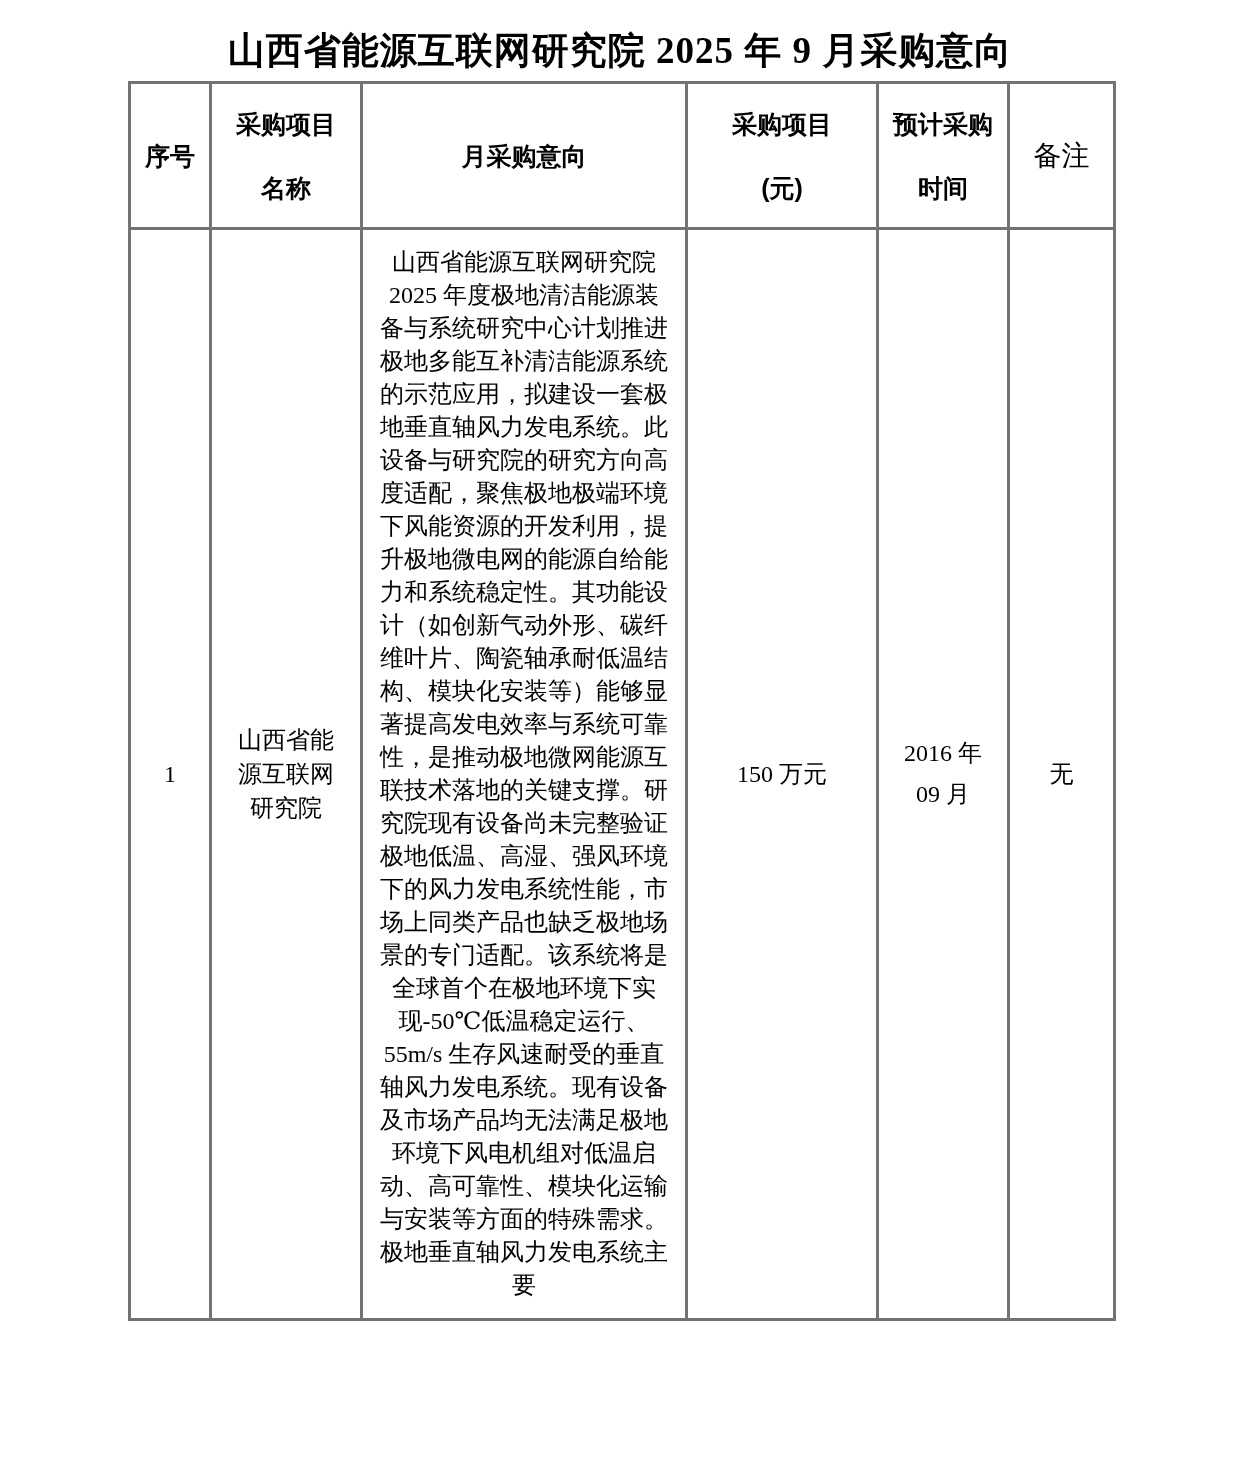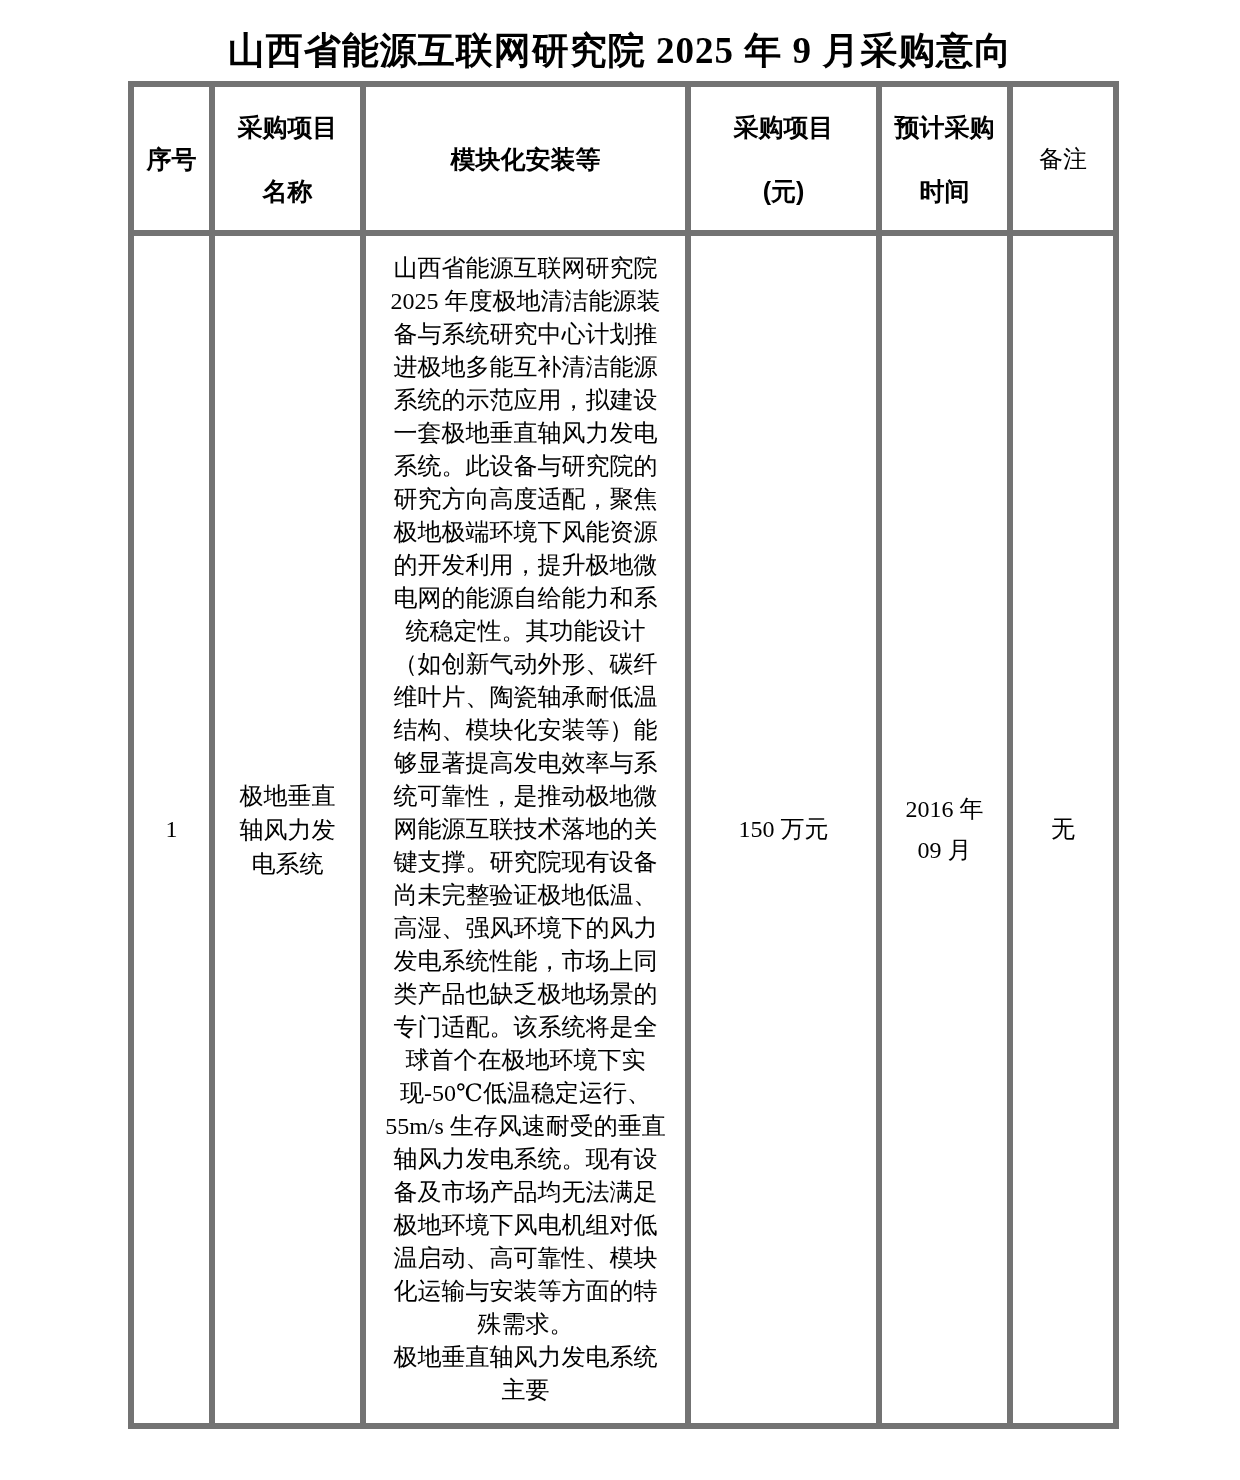--- a/index.html
+++ b/index.html
@@ -32,39 +32,39 @@
     text-align: justify;
   }
   table.procurement {
     border-collapse: collapse;
     table-layout: fixed;
     margin: 5px 0 0 128px;
     width: 985px;
   }
   table.procurement th,
   table.procurement td {
-    border: 6px solid #737373;
+    border: 3px solid #737373;
     overflow: hidden;
     margin-top: 9px;
   }
   table.procurement th {
     font-family: "Liberation Sans", "DejaVu Sans", sans-serif;
     font-weight: bold;
     font-size: 25px;
     line-height: 64px;
     text-align: center;
     vertical-align: middle;
     white-space: pre-line;
     height: 143px;
     padding: 0;
   }
   table.procurement th.th-remark {
     font-family: "Liberation Serif", "DejaVu Serif", serif;
     font-weight: normal;
-    font-size: 24px;
+    font-size: 28px;
     text-align: center;
   }
   table.procurement td {
     font-size: 24px;
     text-align: center;
     vertical-align: middle;
     padding: 16px;
   }
   td.cell-overview {
     text-align: justify;
@@ -100,32 +100,32 @@
       <col style="width:325px">
       <col style="width:191px">
       <col style="width:131px">
       <col style="width:106px">
     </colgroup>
     <thead>
       <tr>
         <th>序号</th>
         <th>采购项目
 名称</th>
-        <th>模块化安装等</th>
+        <th>月采购意向</th>
         <th>采购项目
 (元)</th>
         <th>预计采购
 时间</th>
         <th class="th-remark">备注</th>
       </tr>
     </thead>
     <tbody>
       <tr>
         <td class="cell-serial">1</td>
-        <td class="cell-name">极地垂直轴风力发电系统</td>
+        <td class="cell-name">山西省能源互联网研究院</td>
         <td class="cell-overview">
           <p>山西省能源互联网研究院 2025 年度极地清洁能源装备与系统研究中心计划推进极地多能互补清洁能源系统的示范应用，拟建设一套极地垂直轴风力发电系统。此设备与研究院的研究方向高度适配，聚焦极地极端环境下风能资源的开发利用，提升极地微电网的能源自给能力和系统稳定性。其功能设计（如创新气动外形、碳纤维叶片、陶瓷轴承耐低温结构、模块化安装等）能够显著提高发电效率与系统可靠性，是推动极地微网能源互联技术落地的关键支撑。研究院现有设备尚未完整验证极地低温、高湿、强风环境下的风力发电系统性能，市场上同类产品也缺乏极地场景的专门适配。该系统将是全球首个在极地环境下实现-50℃低温稳定运行、55m/s 生存风速耐受的垂直轴风力发电系统。现有设备及市场产品均无法满足极地环境下风电机组对低温启动、高可靠性、模块化运输与安装等方面的特殊需求。</p>
           <p>极地垂直轴风力发电系统主要</p>
         </td>
         <td class="cell-budget">150 万元</td>
         <td class="cell-time">2016 年 09 月</td>
         <td class="cell-remark">无</td>
       </tr>
     </tbody>
   </table>

